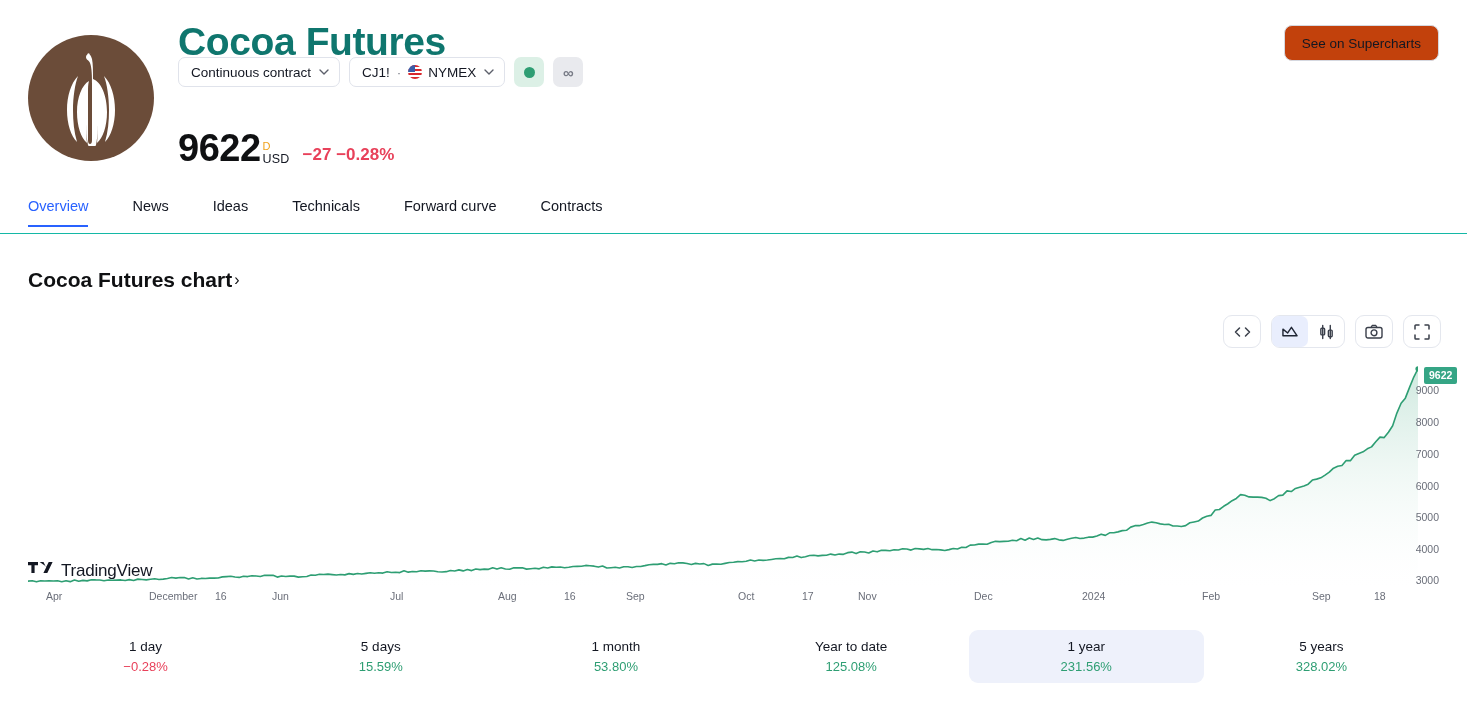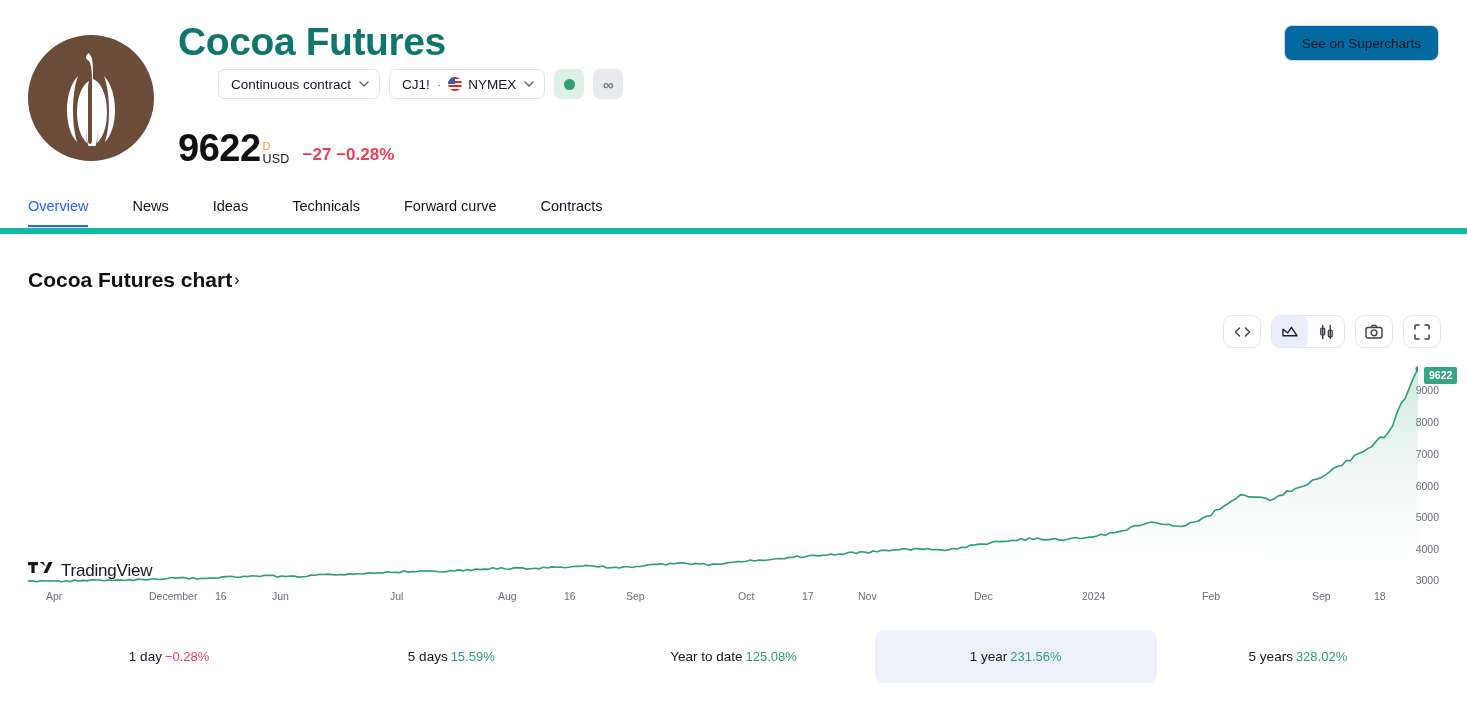--- a/index.html
+++ b/index.html
@@ -21,21 +21,21 @@
     display: flex; align-items: center; justify-content: center;
   }
   .logo svg { display: block; }
 
   .title {
     position: absolute; left: 178px; top: 18px;
     font-size: 39px; font-weight: 700; letter-spacing: -0.4px;
     color: #0f766e; line-height: 48px; white-space: nowrap;
   }
 
-  .chips { position: absolute; left: 178px; top: 69px; display: flex; align-items: flex-end; gap: 9px; margin-left: 40px; }
+  .chips { position: absolute; left: 178px; top: 57px; display: flex; align-items: flex-end; gap: 9px; }
   .chip {
     height: 30px; border: 1px solid #e0e3eb; border-radius: 7px;
     background: #fff; display: flex; align-items: center; gap: 6px;
     padding: 0 10px 0 12px; font-size: 13.5px; color: #131722; cursor: pointer;
     white-space: nowrap;
   }
   .chip .caret { color: #5d606b; font-size: 10px; line-height: 1; margin-left: 2px; }
   .chip-sep { color: #787b86; padding: 0 1px; }
   .flag { width: 14px; height: 14px; border-radius: 50%; display: inline-block; flex: none; }
   .badge-sq {
@@ -49,28 +49,28 @@
   .price-row { position: absolute; left: 178px; top: 128px; display: flex; align-items: flex-end; }
   .price-main { font-size: 38px; font-weight: 700; line-height: 40px; color: #0f1012; letter-spacing: -0.5px; }
   .price-units { display: flex; flex-direction: column; align-items: flex-start; margin-left: 2px; padding-bottom: 2px; }
   .price-d { font-size: 11px; color: #f0a21c; line-height: 12px; font-weight: 500; }
   .price-cur { font-size: 12.5px; color: #131722; line-height: 14px; font-weight: 500; letter-spacing: 0.2px; }
   .price-chg { font-size: 17px; font-weight: 700; color: #e8415a; margin-left: 13px; padding-bottom: 3px; white-space: nowrap; }
 
   .supercharts-btn {
     position: absolute; right: 28px; top: 25px;
     height: 36px; padding: 0 17px; border: 1px solid #d5d8e0; border-radius: 8px;
-    background: #0369a1; font-size: 13.5px; color: #131722; cursor: pointer;
+    background: #c2410c; font-size: 13.5px; color: #131722; cursor: pointer;
     display: flex; align-items: center; font-family: "Liberation Sans", sans-serif;
   }
 
   
   .tabs {
     position: absolute; left: 0; top: 198px; width: 1467px; height: 36px;
-    border-bottom: 6px solid #14b8a6; display: flex; align-items: flex-start; padding-left: 28px;
+    border-bottom: 1px solid #14b8a6; display: flex; align-items: flex-start; padding-left: 28px;
   }
   .tab {
     position: relative; font-size: 14.5px; color: #131722; cursor: pointer;
     padding: 0 0 12px 0; margin-right: 44px; white-space: nowrap;
   }
   .tab.active { color: #2962ff; }
   .tab.active::after {
     content: ""; position: absolute; left: 0; right: 0; bottom: -1px; height: 2px; background: #2962ff;
   }
 
@@ -111,21 +111,21 @@
   .tv-logo { position: absolute; left: 28px; top: 561px; display: flex; align-items: center; gap: 7px; }
   .tv-logo .mark { display: block; }
   .tv-logo .wordmark { font-size: 17px; font-weight: 400; color: #131722; letter-spacing: -0.2px; }
 
   
   .periods {
     position: absolute; left: 28px; top: 630px; width: 1411px; height: 53px;
     display: flex; align-items: stretch;
   }
   .period {
-    flex: 1 1 0; display: flex; align-items: center; justify-content: center;
+    flex: 1 1 0; display: flex; flex-direction: column; align-items: center; justify-content: center;
     border-radius: 9px; cursor: pointer; gap: 3px;
   }
   .period.sel { background: #eef1fb; }
   .period .plabel { font-size: 13.5px; color: #131722; line-height: 17px; }
   .period .pval { font-size: 13px; line-height: 17px; }
   .up { color: #2e9e73; }
   .down { color: #e8415a; }
 </style>
 </head>
 <body>
@@ -317,20 +317,24 @@
   <div class="periods">
     <div class="period">
       <span class="plabel">1 day</span>
       <span class="pval down">−0.28%</span>
     </div>
     <div class="period">
       <span class="plabel">5 days</span>
       <span class="pval up">15.59%</span>
     </div>
     <div class="period">
+      <span class="plabel">1 month</span>
+      <span class="pval up">53.80%</span>
+    </div>
+    <div class="period">
       <span class="plabel">Year to date</span>
       <span class="pval up">125.08%</span>
     </div>
     <div class="period sel">
       <span class="plabel">1 year</span>
       <span class="pval up">231.56%</span>
     </div>
     <div class="period">
       <span class="plabel">5 years</span>
       <span class="pval up">328.02%</span>

